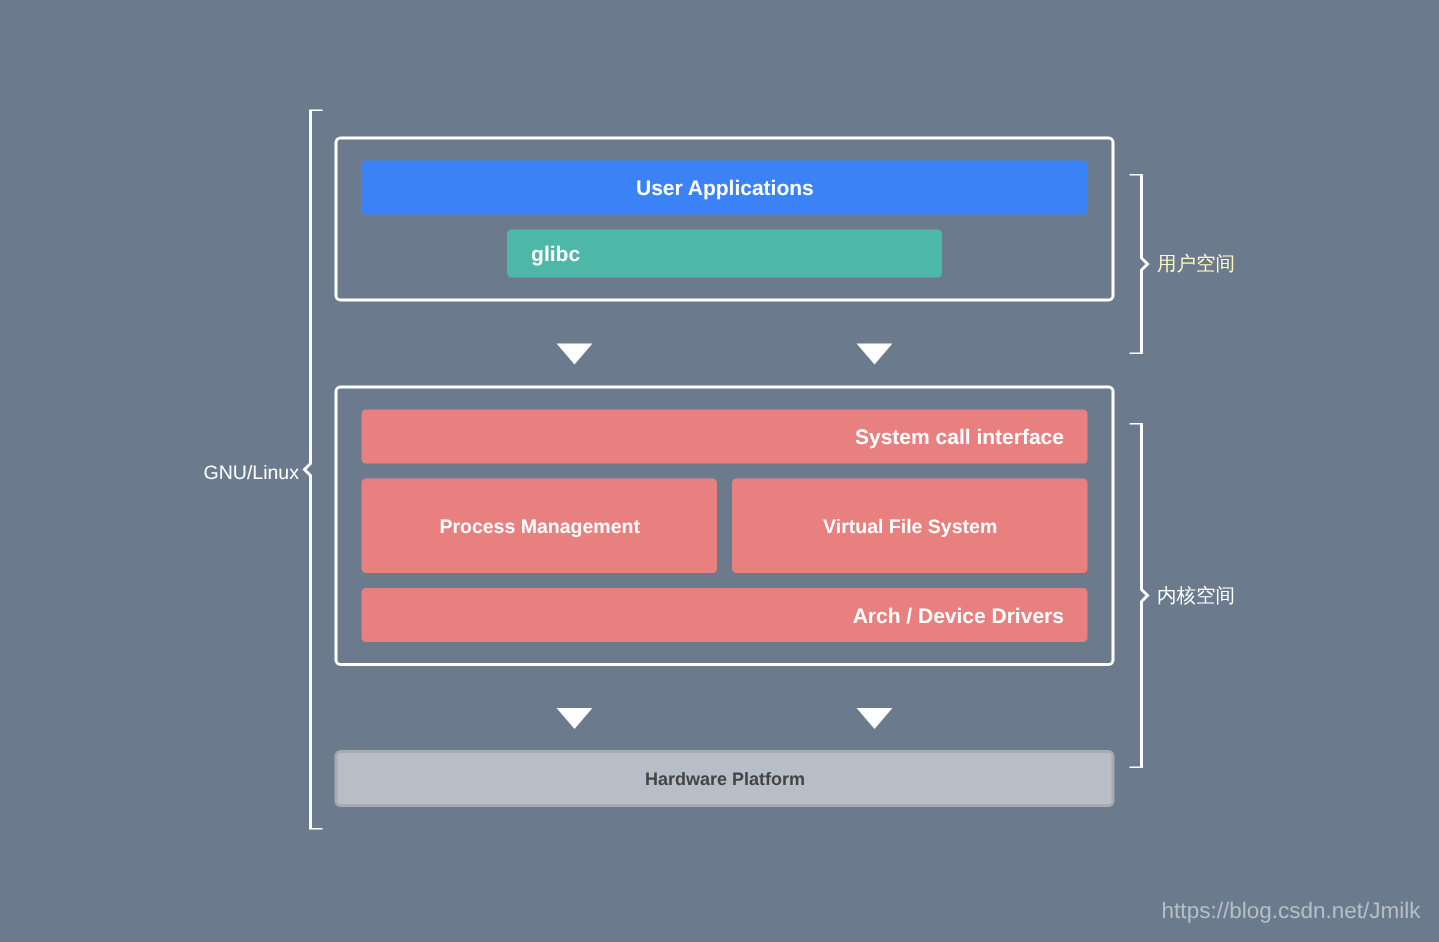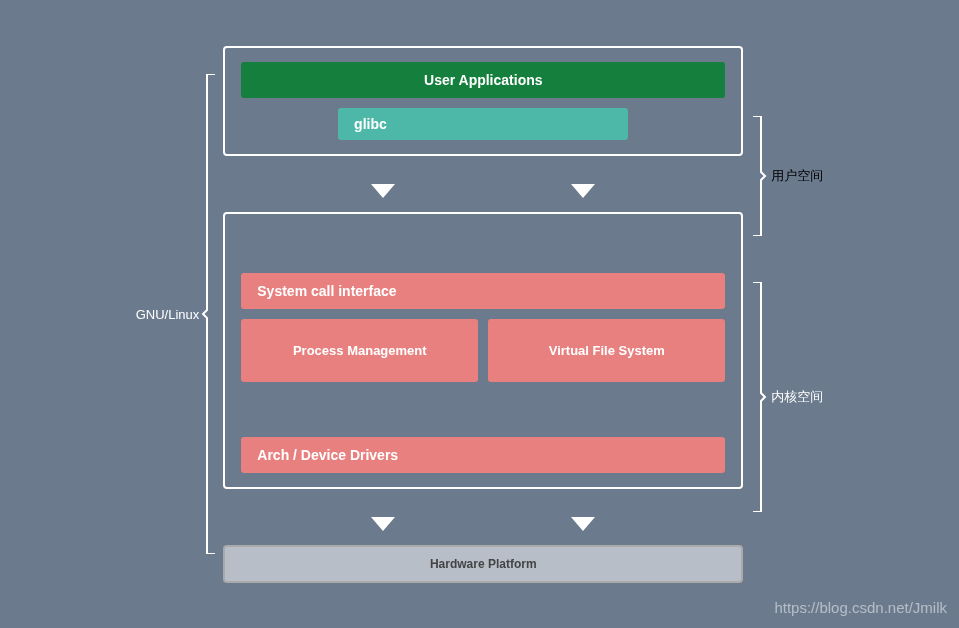--- a/index.html
+++ b/index.html
@@ -43,21 +43,21 @@
       border: 2px solid white;
       border-radius: 4px;
       padding: 14px 16px;
       display: flex;
       flex-direction: column;
       gap: 10px;
       background: transparent;
     }
 
     .block-teal {
-      background-color: #15803d;
+      background-color: #3b82f6;
       border-radius: 3px;
       padding: 10px 16px;
       text-align: center;
       color: white;
       font-weight: bold;
       font-size: 14px;
     }
 
     .block-teal-narrow {
       background-color: #4db8a8;
@@ -109,25 +109,24 @@
       display: flex;
       flex-direction: column;
       gap: 10px;
       background: transparent;
     }
 
     .block-red {
       background-color: #e88080;
       border-radius: 3px;
       padding: 10px 16px;
-      text-align: left;
+      text-align: right;
       color: white;
       font-weight: bold;
       font-size: 14px;
-      margin-top: 45px;
     }
 
     .row-two-blocks {
       display: flex;
       gap: 10px;
     }
 
     .block-red-half {
       background-color: #e88080;
       border-radius: 3px;
@@ -228,21 +227,21 @@
     </div>
 
   </div>
 
   <div class="right-side">
 
     <div style="display:flex;align-items:center;height:120px;">
       <svg width="18" height="120" viewBox="0 0 18 120">
         <path d="M4,0 L12,0 L12,56 L16,60 L12,64 L12,120 L4,120" fill="none" stroke="white" stroke-width="2"></path>
       </svg>
-      <span style="color:#000000;font-size:13px;margin-left:4px;white-space:nowrap;">用户空间</span>
+      <span style="color:#fef9c3;font-size:13px;margin-left:4px;white-space:nowrap;">用户空间</span>
     </div>
 
     <div style="height:46px;"></div>
 
     <div style="display:flex;align-items:center;height:230px;">
       <svg width="18" height="230" viewBox="0 0 18 230">
         <path d="M4,0 L12,0 L12,111 L16,115 L12,119 L12,230 L4,230" fill="none" stroke="white" stroke-width="2"></path>
       </svg>
       <span style="color:white;font-size:13px;margin-left:4px;white-space:nowrap;">内核空间</span>
     </div>

